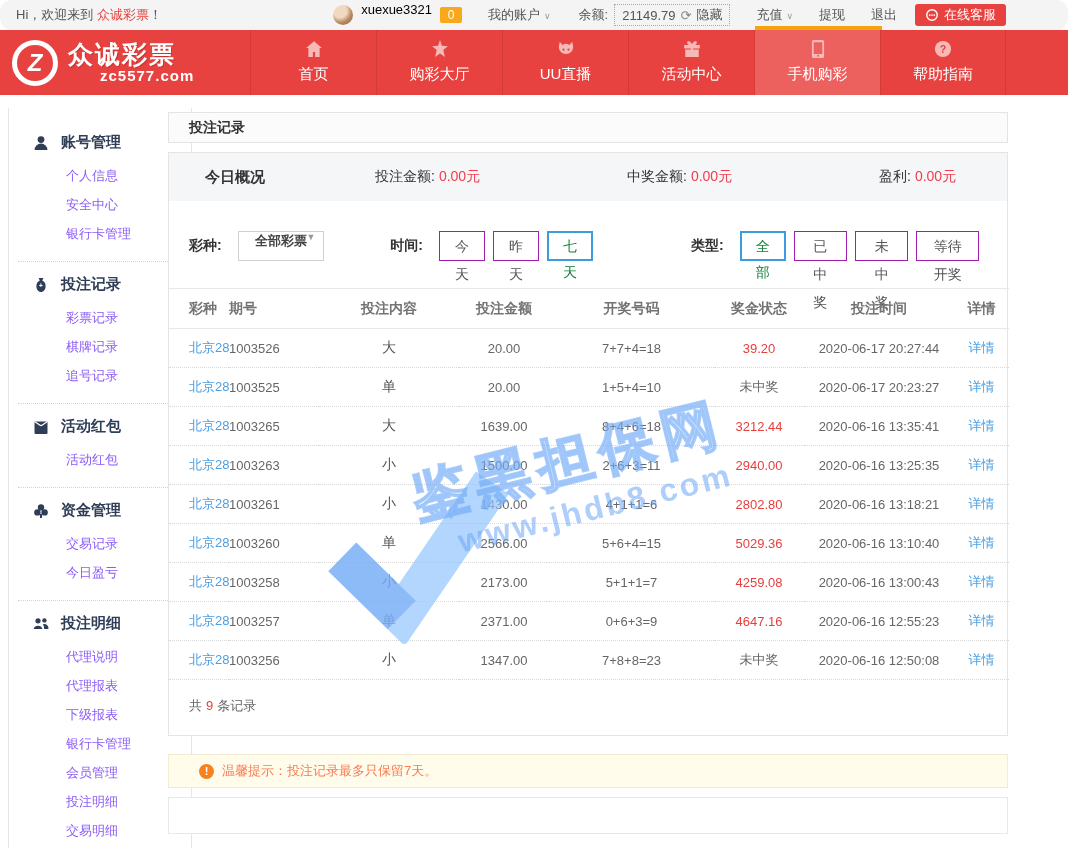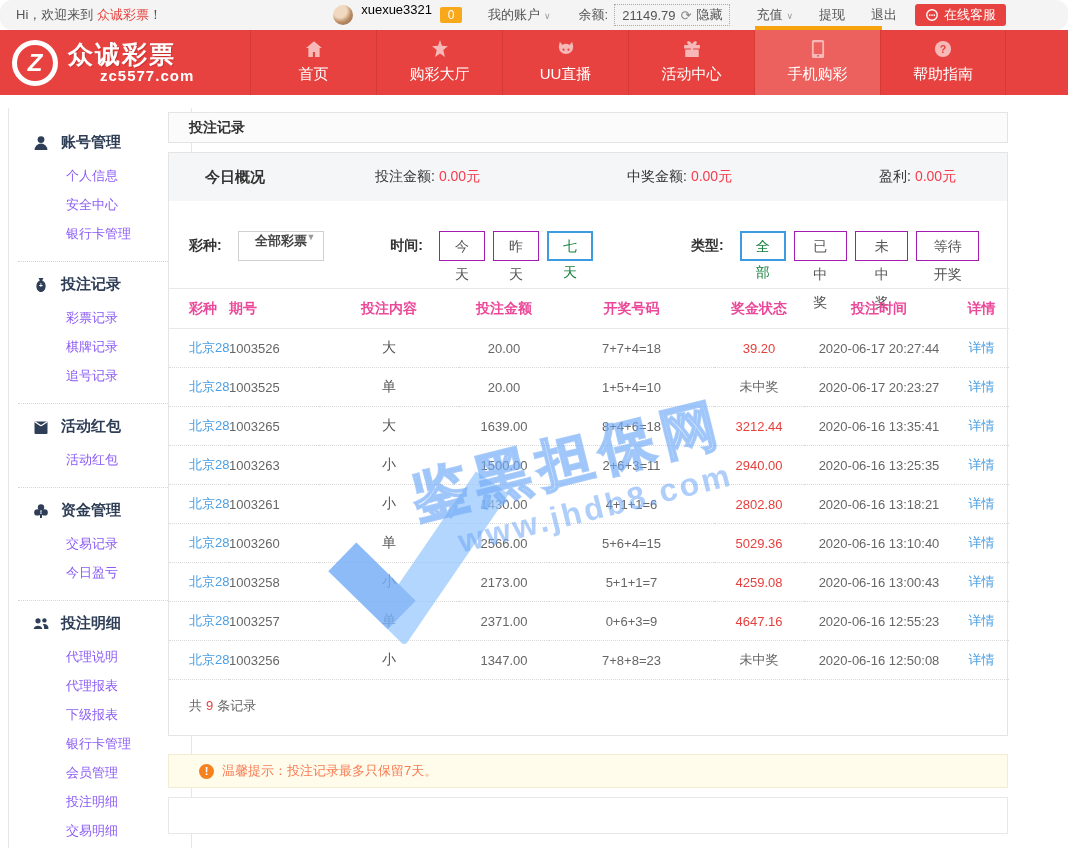--- a/index.html
+++ b/index.html
@@ -78,21 +78,21 @@
     align-items:flex-start; justify-content:center; font-size:13px; color:#444; font-weight:bold;
     position:relative; cursor:pointer; margin-right:66px; }
   .sel-arrow { position:absolute; right:8px; font-size:9px; color:#999; }
   .btn-group { display:flex; }
   .btn-group.time { margin-right:90px; }
   .fbtn { min-width:46px; height:30px; line-height:28px; padding:0 12px; text-align:center;
     border:1px solid #a21caf; background:#fff; font-size:14px; color:#555; margin-right:8px; cursor:pointer; }
   .fbtn.active { border:2px solid var(--active-blue); line-height:26px; padding:0 11px; color:#15803d; }
 
   table { width:100%; border-collapse:collapse; table-layout:fixed; }
-  th { height:40px; font-size:14px; color:#ec4899; font-weight:bold;
+  th { height:40px; font-size:14px; color:#737373; font-weight:bold;
     border-top:1px solid #e8e8e8; border-bottom:1px solid #e8e8e8; }
   td { height:39px; font-size:13px; color:#666; border-bottom:1px dotted #d9d9d9; }
   th,td { text-align:center; overflow:hidden; white-space:nowrap; }
   .c1 { width:60px; text-align:left; padding-left:20px; }
   .c2 { width:90px; text-align:left; }
   .c3 { width:140px; } .c4 { width:90px; } .c5 { width:165px; }
   .c6 { width:90px; } .c7 { width:150px; } .c8 { width:55px; }
   td.c3 { color:#555; font-size:14px; }
   .link { color:var(--link-blue); cursor:pointer; }
   td.won { color:var(--table-red); }

